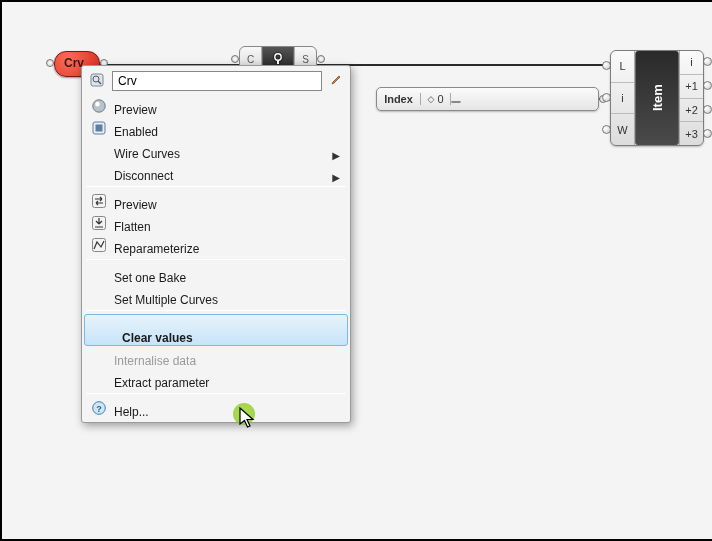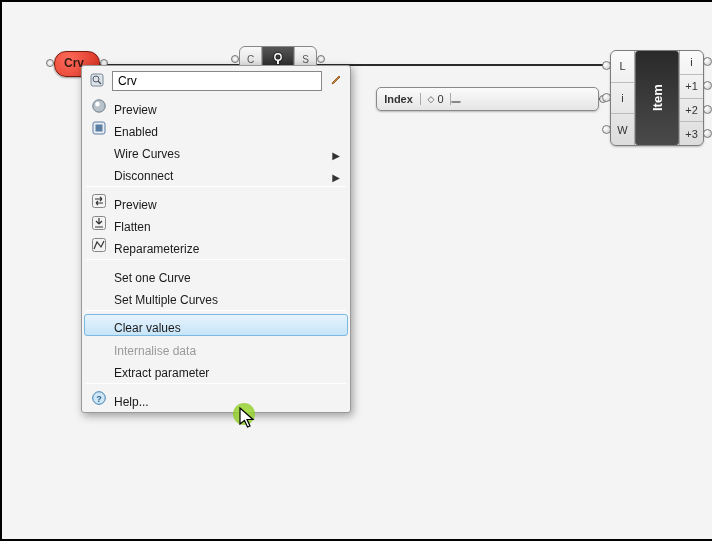--- a/index.html
+++ b/index.html
@@ -197,22 +197,23 @@
     }
     .cm-item .txt { flex: 1; }
     .cm-item .arrow {
       font-size: 10px; color: #333; margin-left: 6px;
     }
     .cm-item.disabled { color: #9a9a9a; }
     .cm-item.hover {
       background: linear-gradient(#e7f3fc,#c6e4f8);
       border: 1px solid #7bb9e3;
       border-radius: 3px;
-      height: 22px;
-      padding: 0 7px 0 3px;
+      height: 32px;
+      padding: 0 7px 0 11px;
+      font-weight: bold;
     }
     
     .ico {
       width: 16px; height: 16px;
       border-radius: 2px;
       display: flex; align-items: center; justify-content: center;
     }
     
     .cursor {
       position: absolute;
@@ -369,21 +370,21 @@
             </svg>
           </span>
         </span>
       <span class="txt">Reparameterize</span>
     </div>
 
     <div class="cm-sep"></div>
 
     <div class="cm-item">
       <span class="icon-slot"></span>
-      <span class="txt">Set one Curve</span>
+      <span class="txt">Set one Bake</span>
     </div>
     <div class="cm-item">
       <span class="icon-slot"></span>
       <span class="txt">Set Multiple Curves</span>
     </div>
 
     <div class="cm-sep"></div>
 
     <div class="cm-item hover">
       <span class="icon-slot"></span>

